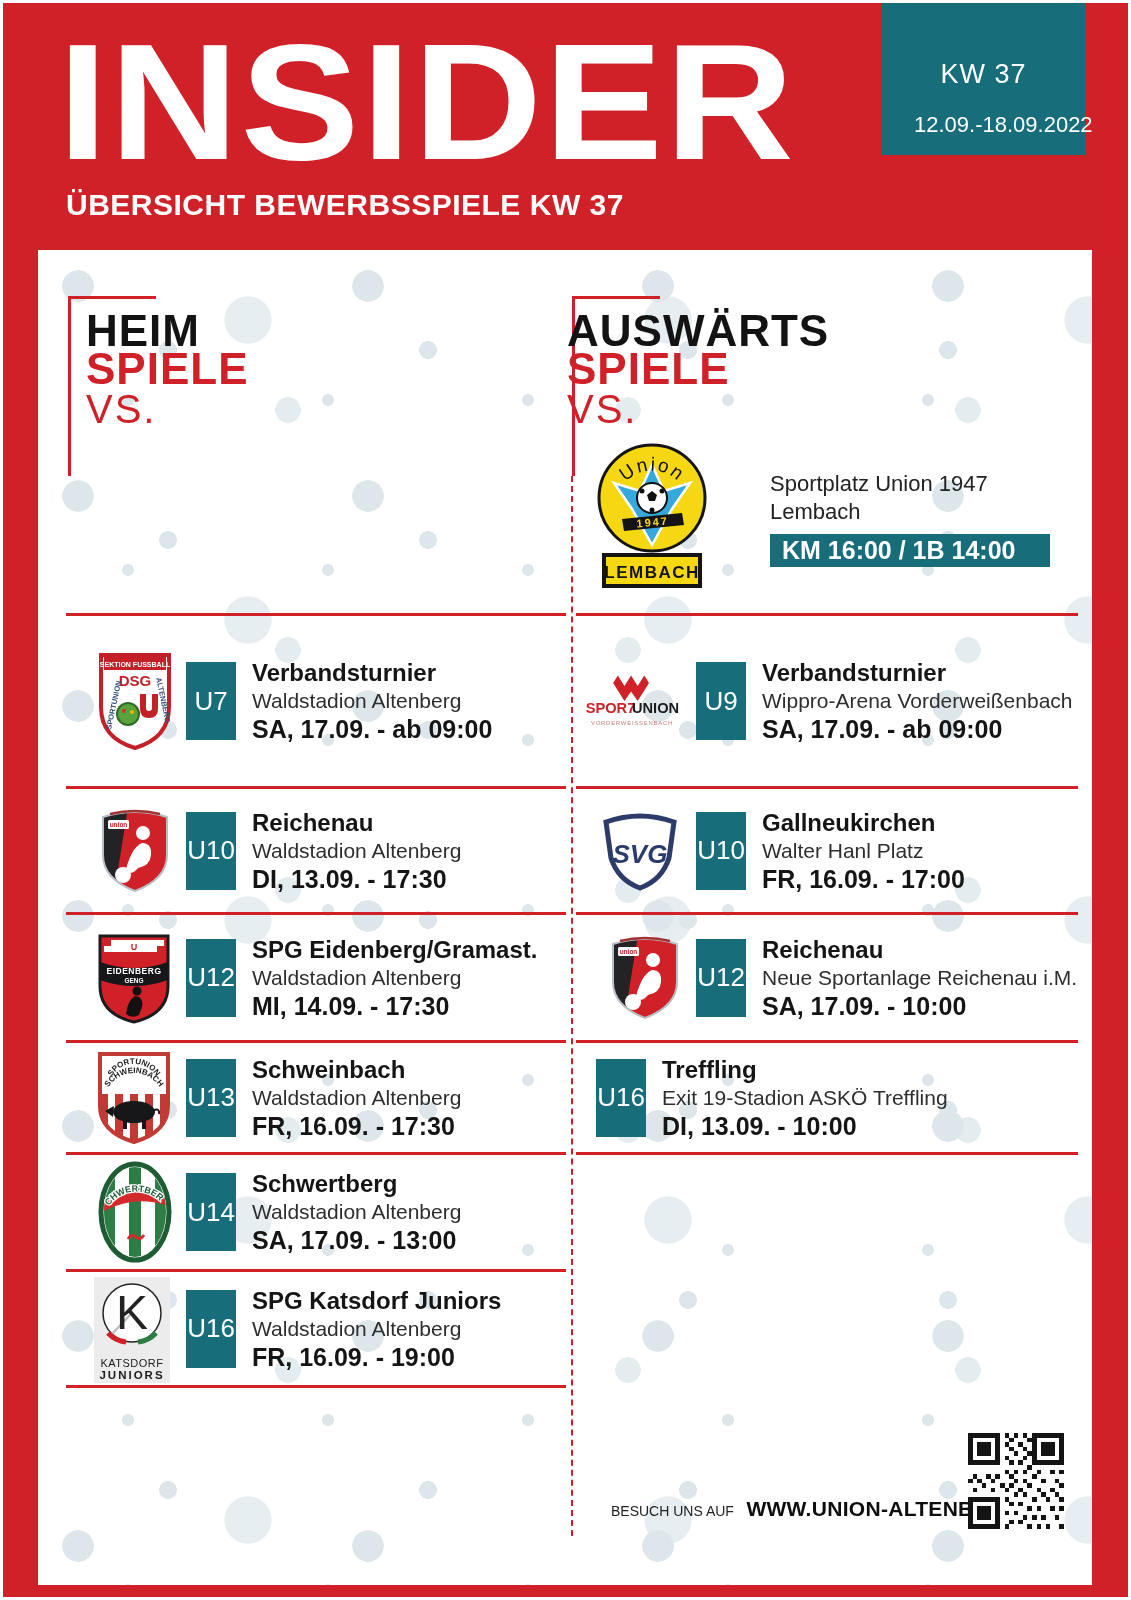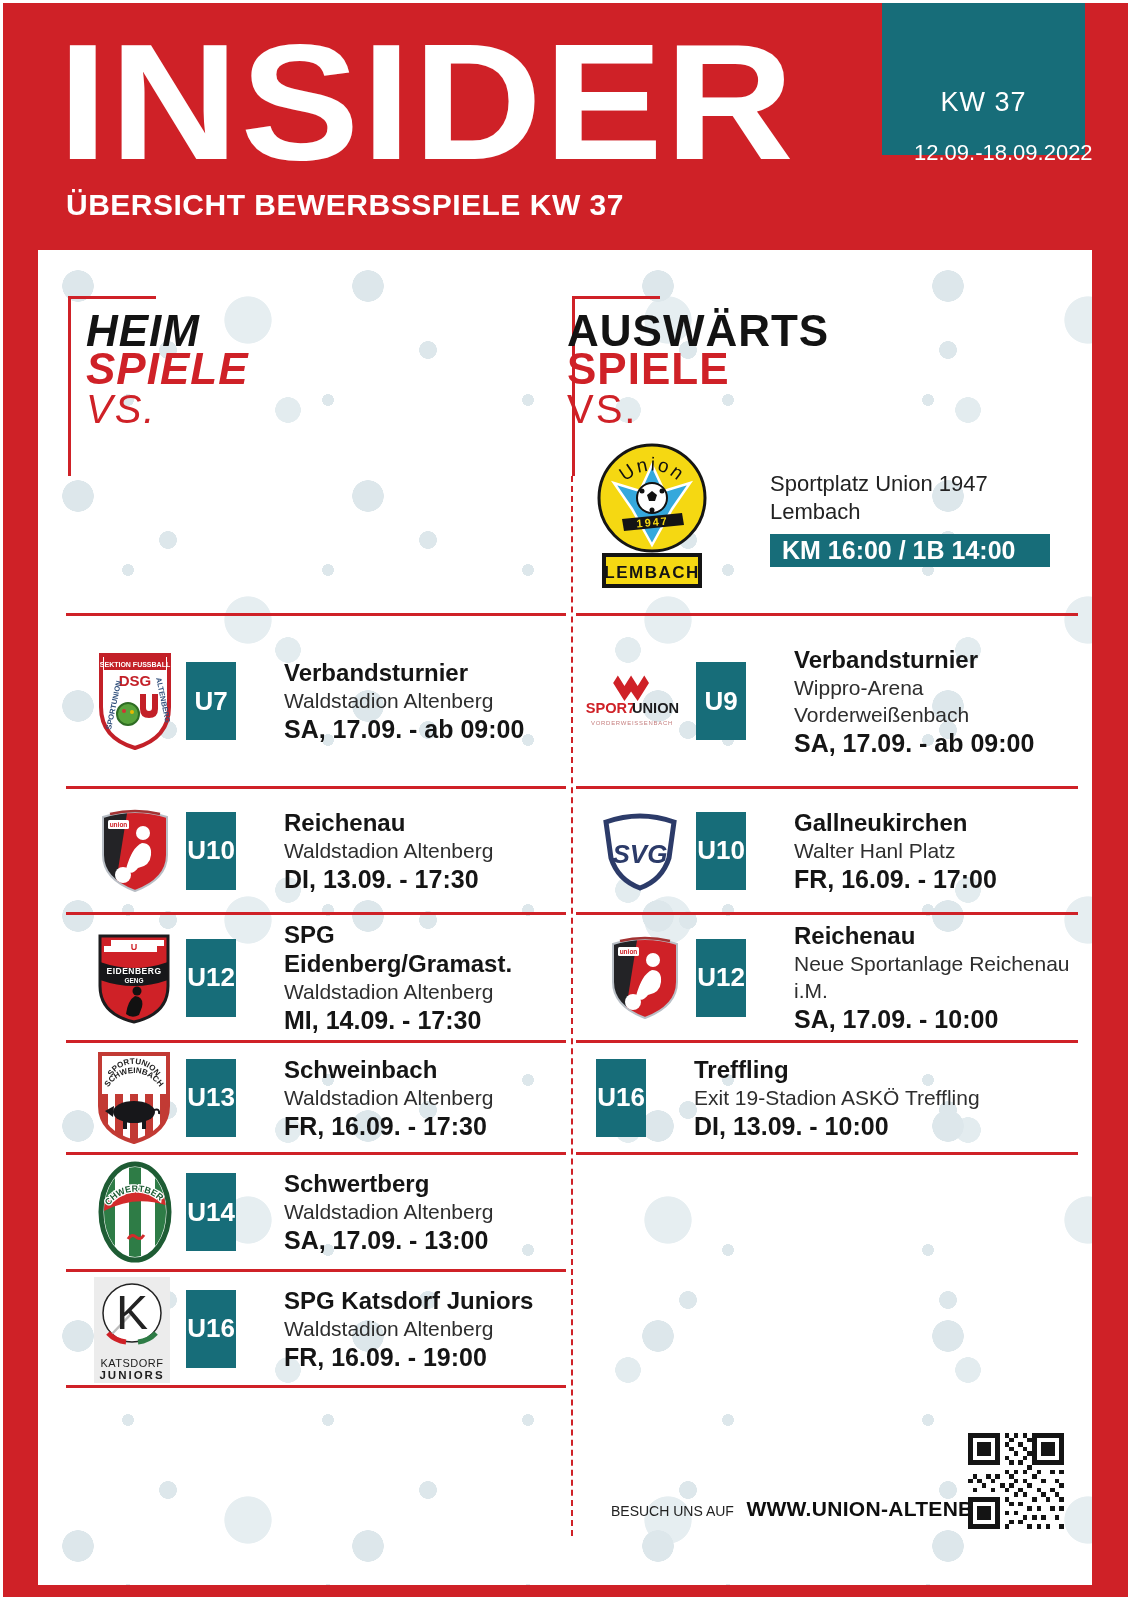--- a/index.html
+++ b/index.html
@@ -6,64 +6,64 @@
   html,body { width:1131px; height:1600px; }
   body { position:relative; background:#fff; font-family:"Liberation Sans", sans-serif; overflow:hidden; }
 
   .frame { position:absolute; left:3px; top:3px; width:1125px; height:1594px; background:#cf2127; }
 
   .brand { position:absolute; left:58px; top:20px; font-size:165px; line-height:1; font-weight:bold;
            color:#fff; letter-spacing:2px; transform:scaleX(1.08); transform-origin:left top; white-space:nowrap; }
 
   .kw-box { position:absolute; left:882px; top:3px; width:203px; height:152px; background:#176d79;
             color:#fff; text-align:center; }
-  .kw-box .kw { margin-top:84px; font-size:27px; letter-spacing:1px; }
+  .kw-box .kw { margin-top:56px; font-size:27px; letter-spacing:1px; }
   .kw-box .dates { margin-top:22px; font-size:22px;margin-left:32px; }
 
   .subtitle { position:absolute; left:66px; top:188px; font-size:30px; font-weight:bold; color:#fff; letter-spacing:.5px; }
 
   .content { position:absolute; left:38px; top:250px; width:1054px; height:1335px; background-color:#fff;
     background-image:
       radial-gradient(circle 16px at 40px 36px, #dde7eb 97%, transparent),
       radial-gradient(circle 9px at 130px 100px, #dde7eb 97%, transparent),
       radial-gradient(circle 24px at 210px 70px, #e6eef1 97%, transparent),
       radial-gradient(circle 6px at 90px 150px, #dde7eb 97%, transparent),
       radial-gradient(circle 13px at 250px 160px, #e3ecef 97%, transparent);
     background-size: 290px 210px, 260px 190px, 420px 300px, 200px 170px, 340px 240px; }
 
   .bracket { position:absolute; top:46px; width:88px; height:180px;
              border-left:3px solid #cf2127; border-top:3px solid #cf2127; }
   .bracket-home { left:30px; } .bracket-away { left:534px; }
 
   .divider { position:absolute; left:533px; top:226px; height:1060px; width:0; border-left:2px dashed #cf2127; }
 
   .col-title { position:absolute; top:62px; }
-  .title-home { left:48px;font-style:italic; } .title-away { left:529px; }
+  .title-home { left:48px; } .title-away { left:529px; }
   .col-title .t1 { font-size:44px; font-weight:bold; color:#131313; line-height:38px; letter-spacing:1px; }
   .col-title .t2 { font-size:44px; font-weight:bold; color:#cf2127; line-height:38px; letter-spacing:1px; }
   .col-title .t3 { font-size:40px; color:#cf2127; line-height:42px; letter-spacing:2px; }
 
   .feature { position:absolute; left:538px; top:183px; width:502px; height:180px; }
   .feature-logo { position:absolute; left:20px; top:8px; }
   .feature-text { position:absolute; left:194px; top:36px; }
   .f-date { font-size:27px; font-weight:bold; color:#cf2127; line-height:30px; }
   .f-venue { font-size:22px; color:#222; line-height:28px; margin-top:1px; }
   .f-times { margin-top:8px; width:280px; height:33px; background:#176d79; color:#fff; font-weight:bold;
              font-size:25px; display:flex; align-items:center; padding-left:12px; }
 
   .rows { position:absolute; top:363px; width:500px; }
   .rows-home { left:28px; } .rows-away { left:538px; width:502px; }
   .rows::after { content:""; display:block; border-top:3px solid #cf2127; }
   .row { border-top:3px solid #cf2127; display:flex; align-items:center; padding-left:6px; }
   .rh1{height:173px} .rh2{height:126px} .rh3{height:128px} .rh4{height:112px} .rh5{height:117px} .rh6{height:116px}
 
   .logo-cell { width:100px; flex:0 0 auto; display:flex; justify-content:flex-end; align-items:center; }
-  .age-badge { margin-left:14px; width:50px; height:78px; background:#176d79; color:#fff; font-weight:bold;
+  .age-badge { margin-left:14px; width:50px; height:78px; background:#176d79; color:#fff; font-weight:normal;
                font-size:26px; flex:0 0 auto; display:flex; align-items:center; justify-content:center; }
-  .match-text { margin-left:48px; }
+  .match-text { margin-left:16px; }
   .team  { font-size:24px; font-weight:bold; color:#151515; line-height:29px; }
   .venue { font-size:21px; color:#2e2e2e; line-height:27px; }
   .time  { font-size:25px; font-weight:bold; color:#151515; line-height:30px; }
 
   .site { position:absolute; left:545px; top:1247px; white-space:nowrap; }
   .site .pre { font-size:14px; color:#222;margin-left:28px; }
   .site .url { font-size:21px; font-weight:bold; color:#0e0e0e; margin-left:8px; letter-spacing:.3px; }
   .qr { position:absolute; left:930px; top:1183px; }
 </style>
 </head>

